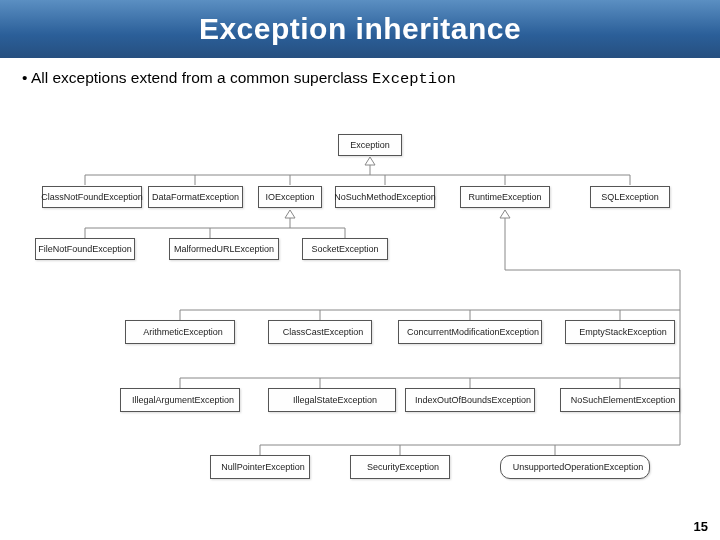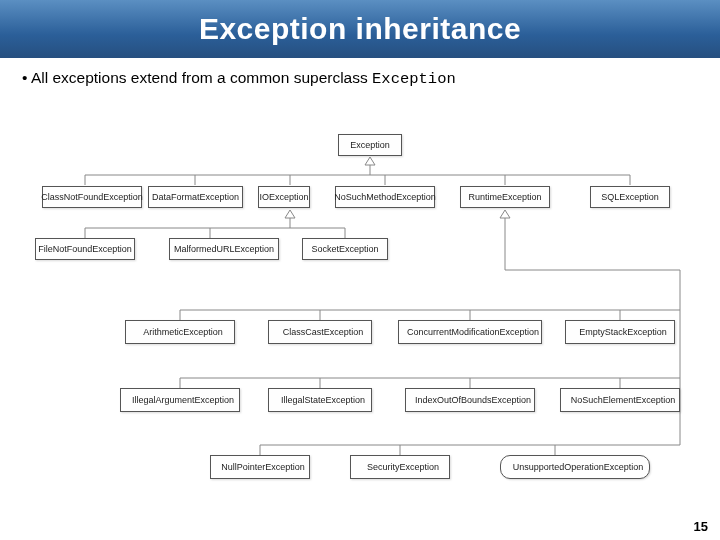--- a/index.html
+++ b/index.html
@@ -69,36 +69,36 @@
     <line x1="260" y1="335" x2="680" y2="335"></line>
     <line x1="260" y1="335" x2="260" y2="345"></line>
     <line x1="400" y1="335" x2="400" y2="345"></line>
     <line x1="555" y1="335" x2="555" y2="345"></line>
   </svg>
 
   <div class="box" style="left:338px;top:24px;width:64px;">Exception</div>
 
   <div class="box" style="left:42px; top:76px; width:100px;">ClassNotFoundException</div>
   <div class="box" style="left:148px;top:76px; width:95px;">DataFormatException</div>
-  <div class="box" style="left:258px;top:76px; width:52px;">IOException</div>
+  <div class="box" style="left:258px;top:76px; width:64px;">IOException</div>
   <div class="box" style="left:335px;top:76px; width:100px;">NoSuchMethodException</div>
   <div class="box" style="left:460px;top:76px; width:90px;">RuntimeException</div>
   <div class="box" style="left:590px;top:76px; width:80px;">SQLException</div>
 
   <div class="box" style="left:35px; top:128px; width:100px;">FileNotFoundException</div>
   <div class="box" style="left:155px;top:128px; width:110px;margin-left:14px;">MalformedURLException</div>
   <div class="box" style="left:302px;top:128px; width:86px;">SocketException</div>
 
   <div class="box mid" style="left:125px;top:210px;width:110px;">ArithmeticException</div>
   <div class="box mid" style="left:268px;top:210px;width:104px;">ClassCastException</div>
   <div class="box mid" style="left:398px;top:210px;width:144px;">ConcurrentModificationException</div>
   <div class="box mid" style="left:565px;top:210px;width:110px;">EmptyStackException</div>
 
   <div class="box mid" style="left:120px;top:278px;width:120px;">IllegalArgumentException</div>
-  <div class="box mid" style="left:268px;top:278px;width:104px;">IllegalStateException</div>
+  <div class="box mid" style="left:268px;top:278px;width:128px;">IllegalStateException</div>
   <div class="box mid" style="left:405px;top:278px;width:130px;">IndexOutOfBoundsException</div>
   <div class="box mid" style="left:560px;top:278px;width:120px;">NoSuchElementException</div>
 
   <div class="box mid" style="left:210px;top:345px;width:100px;">NullPointerException</div>
   <div class="box mid" style="left:350px;top:345px;width:100px;">SecurityException</div>
   <div class="box mid" style="left:500px;top:345px;width:150px;border-radius:10px;">UnsupportedOperationException</div>
 
 </div>
 
 <div class="pagenum">15</div>

